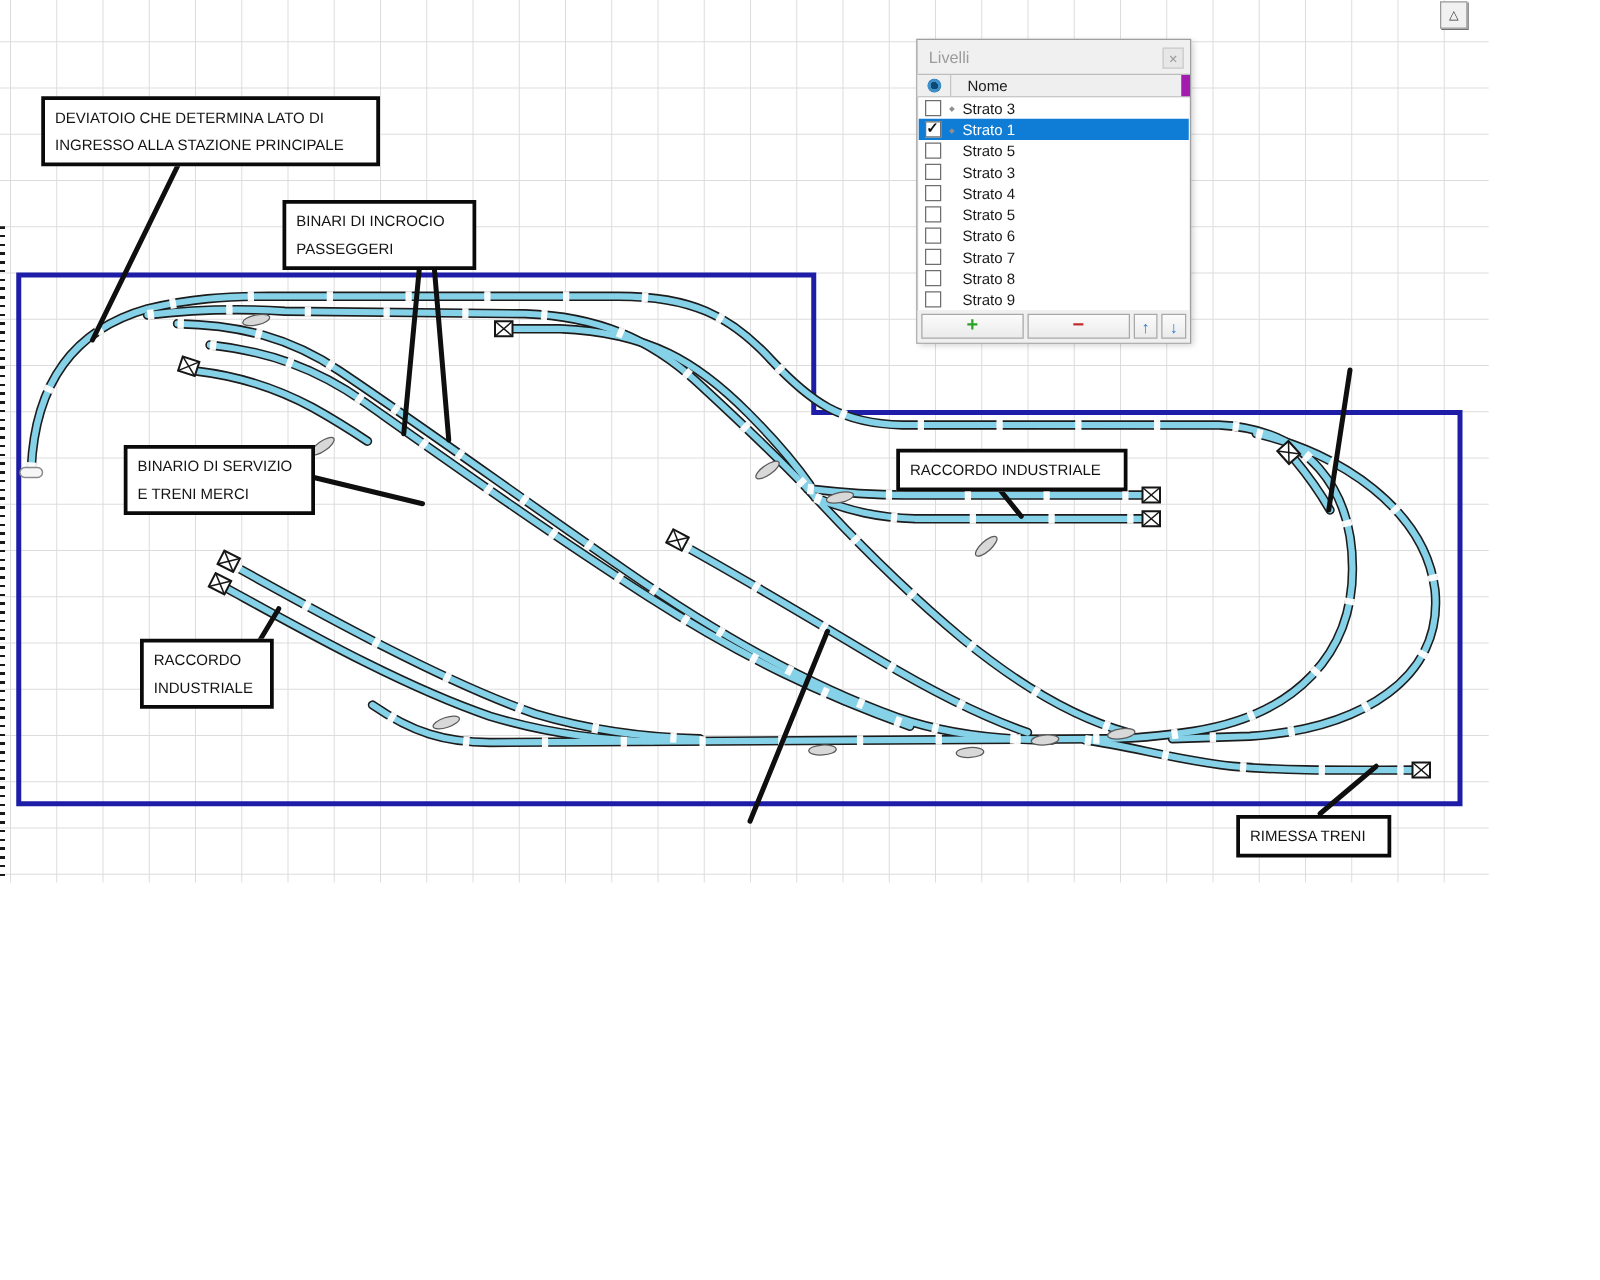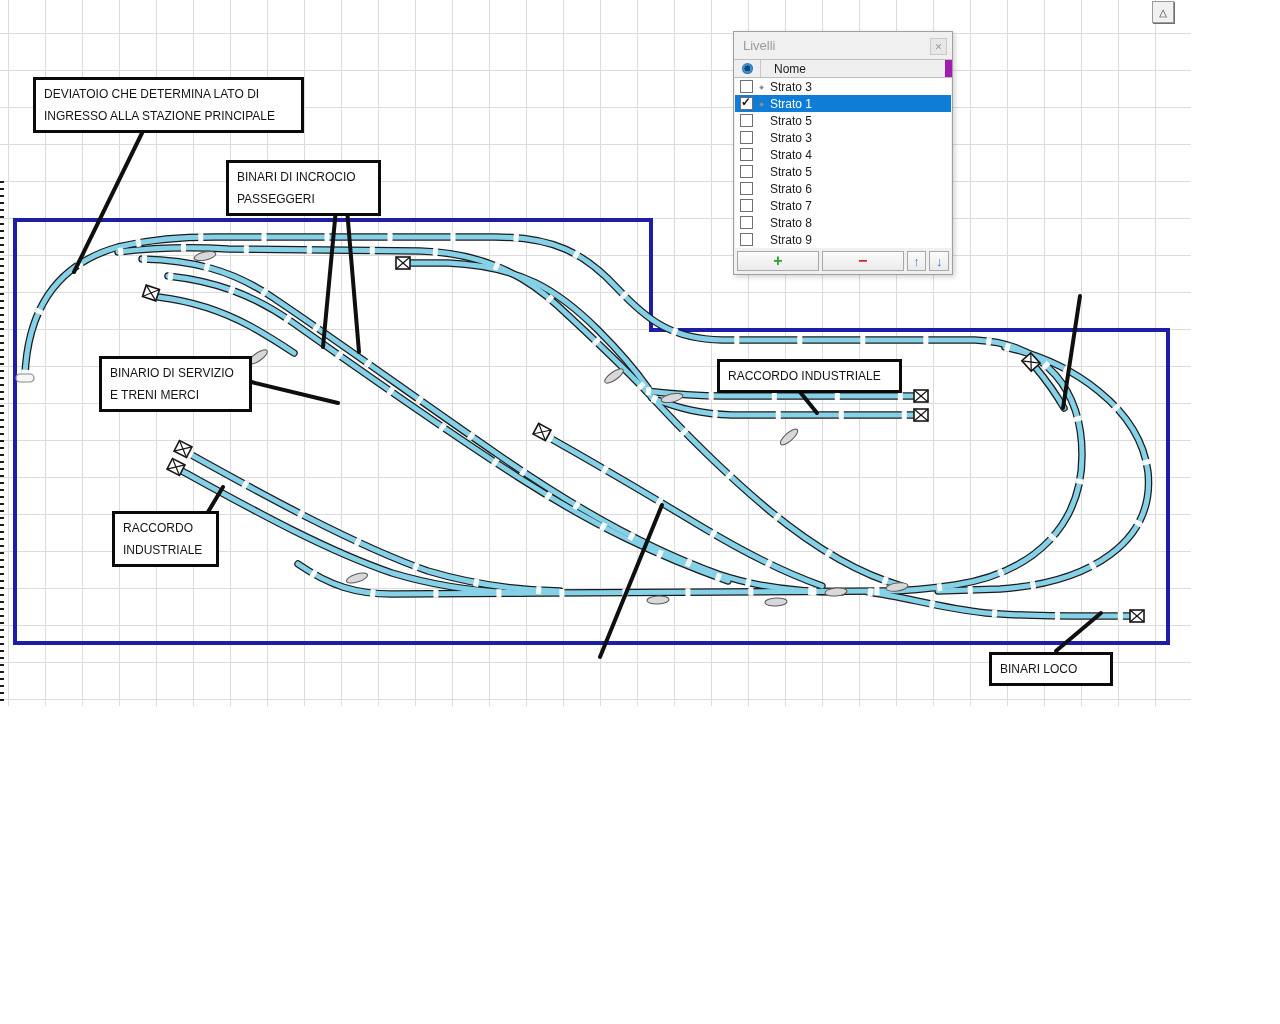--- a/index.html
+++ b/index.html
@@ -194,21 +194,21 @@
 
   <div class="lbl" style="left:33px;top:77px;width:249px;">DEVIATOIO CHE DETERMINA LATO DI
 INGRESSO ALLA STAZIONE PRINCIPALE</div>
   <div class="lbl" style="left:226px;top:160px;width:133px;">BINARI DI INCROCIO
 PASSEGGERI</div>
   <div class="lbl" style="left:99px;top:356px;width:131px;">BINARIO DI SERVIZIO
 E TRENI MERCI</div>
   <div class="lbl" style="left:717px;top:359px;width:163px;">RACCORDO INDUSTRIALE</div>
   <div class="lbl" style="left:112px;top:511px;width:85px;">RACCORDO
 INDUSTRIALE</div>
-  <div class="lbl" style="left:989px;top:652px;width:102px;">BINARI LOCO</div>
+  <div class="lbl" style="left:989px;top:652px;width:102px;">RIMESSA TRENI</div>
 
   <div class="panel">
     <div class="ptitle">
       <span>Livelli</span>
       <span class="pclose">✕</span>
     </div>
     <div class="phead">
       <span class="picon-cell">
           <span class="gear"></span>
         </span>

